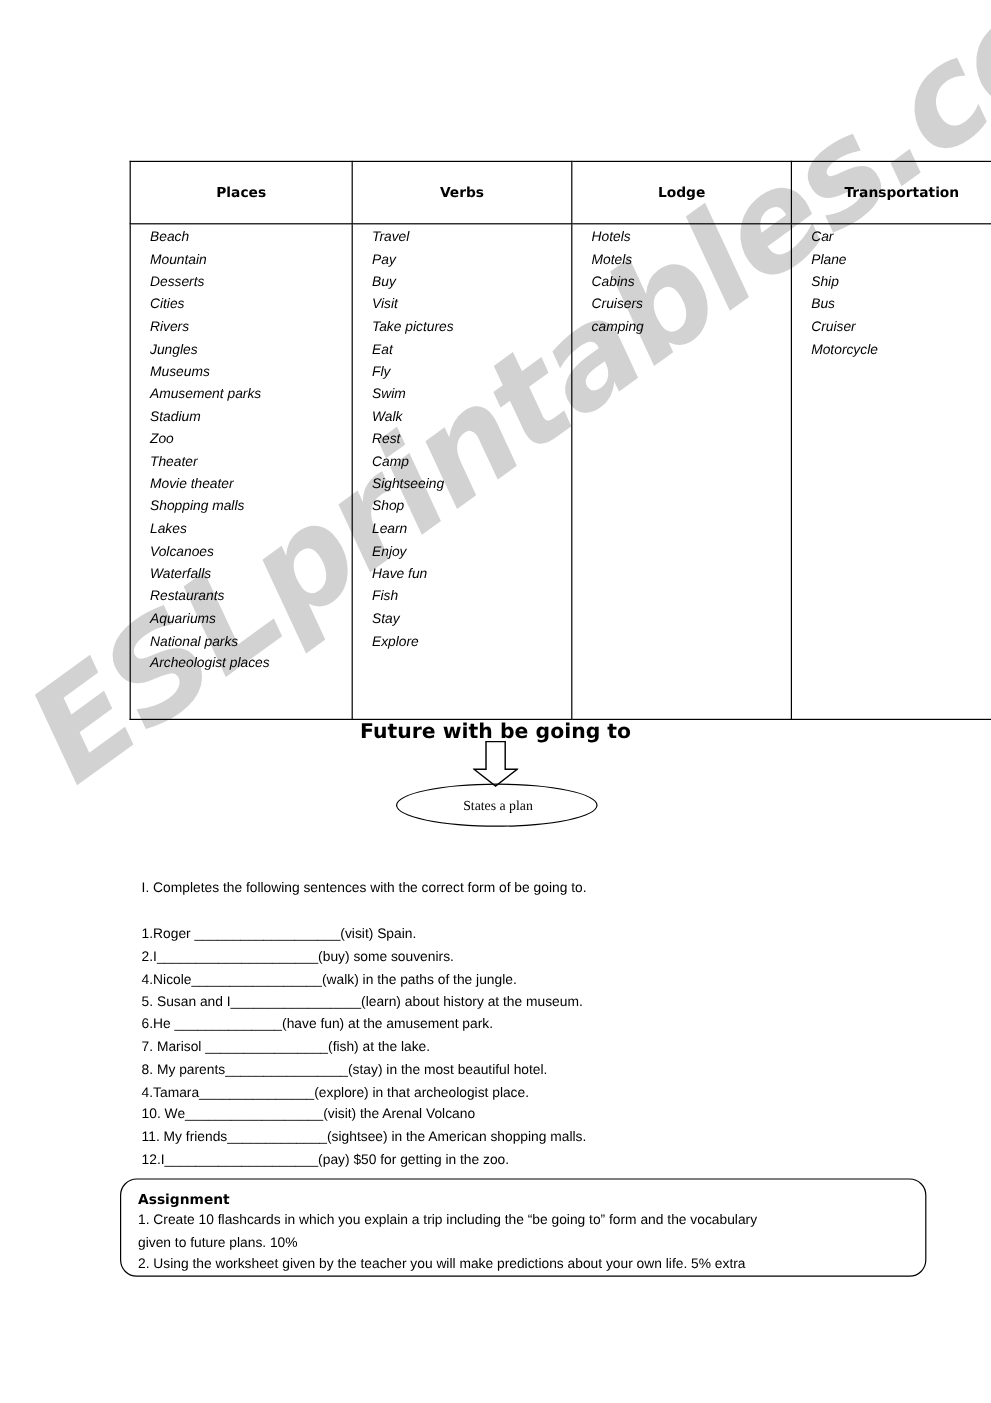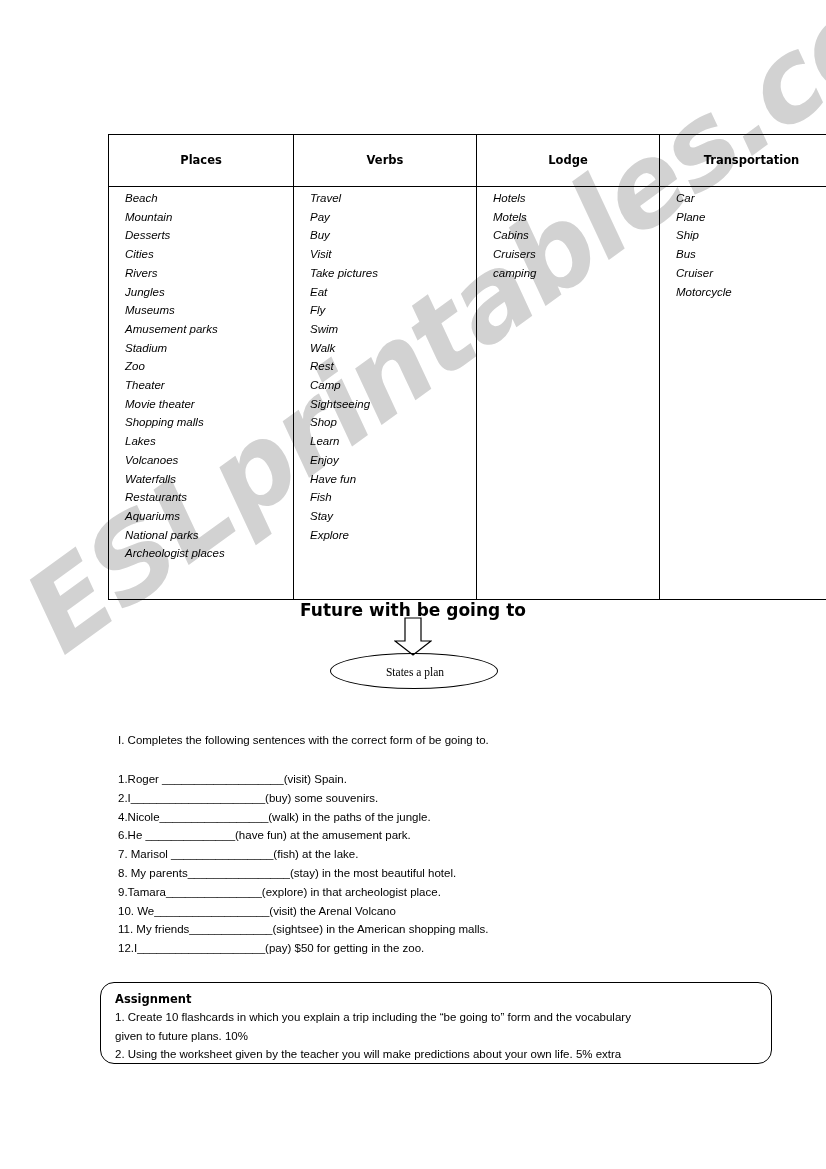--- a/index.html
+++ b/index.html
@@ -301,24 +301,25 @@
     <div class="oval-shape"></div>
     <div class="oval-label">States a plan</div>
   </div>
 
   <div id="exercise">
     <div id="exercise-instruction">I. Completes the following sentences with the correct form of be going to.</div>
     <ol id="exercise-list">
         <li>1.Roger ___________________(visit) Spain.</li>
         <li>2.I_____________________(buy) some souvenirs.</li>
         <li>4.Nicole_________________(walk) in the paths of the jungle.</li>
+        <li>5. Susan and I_________________(learn) about history at the museum.</li>
         <li>6.He ______________(have fun) at the amusement park.</li>
         <li>7. Marisol ________________(fish) at the lake.</li>
         <li>8. My parents________________(stay) in the most beautiful hotel.</li>
-        <li>9.Tamara_______________(explore) in that archeologist place.</li>
+        <li>4.Tamara_______________(explore) in that archeologist place.</li>
         <li>10. We__________________(visit) the Arenal Volcano</li>
         <li>11. My friends_____________(sightsee) in the American shopping malls.</li>
         <li>12.I____________________(pay) $50 for getting in the zoo.</li>
       </ol>
   </div>
 
   <div id="assignment-box">
     <div id="assignment-inner">
       <div id="assignment-heading">Assignment</div>
       <ul id="assignment-lines">

